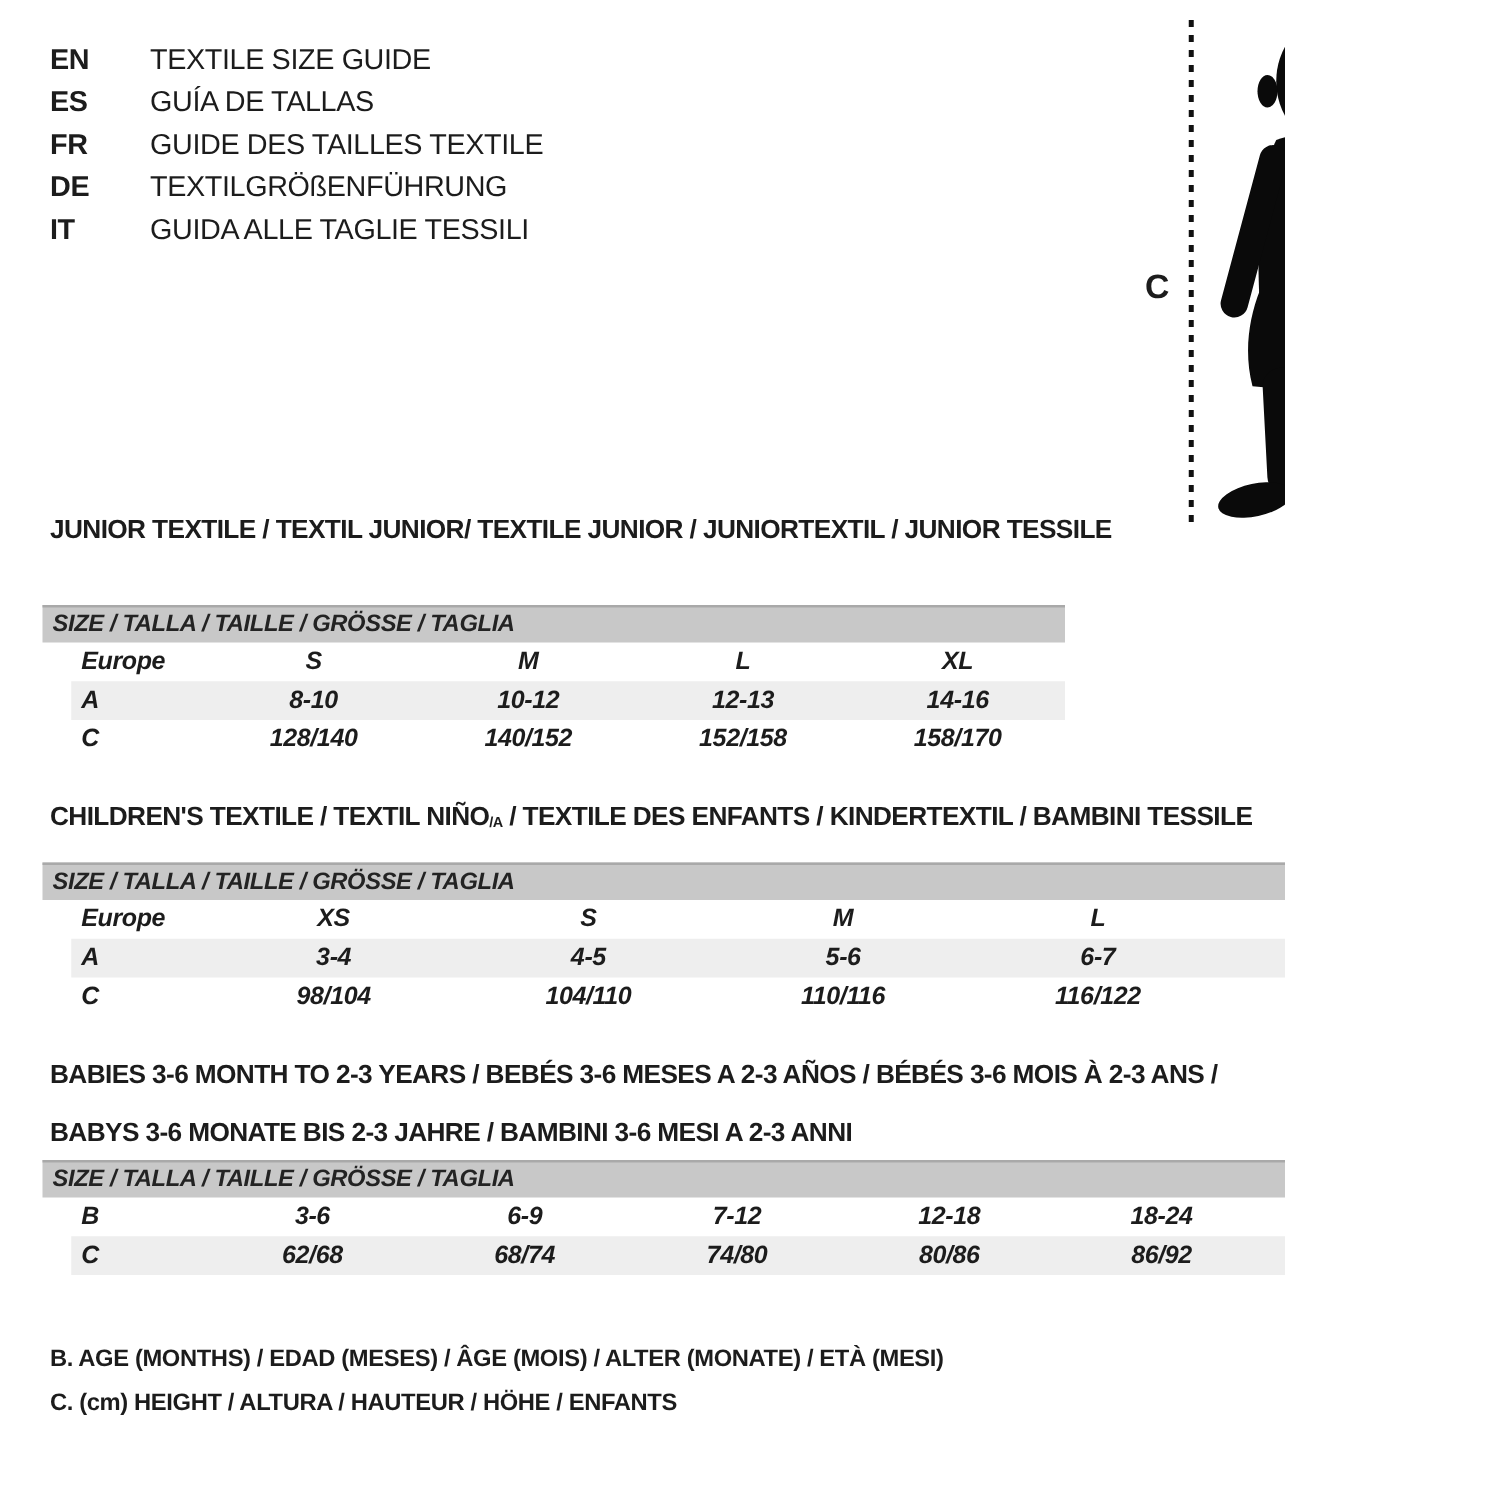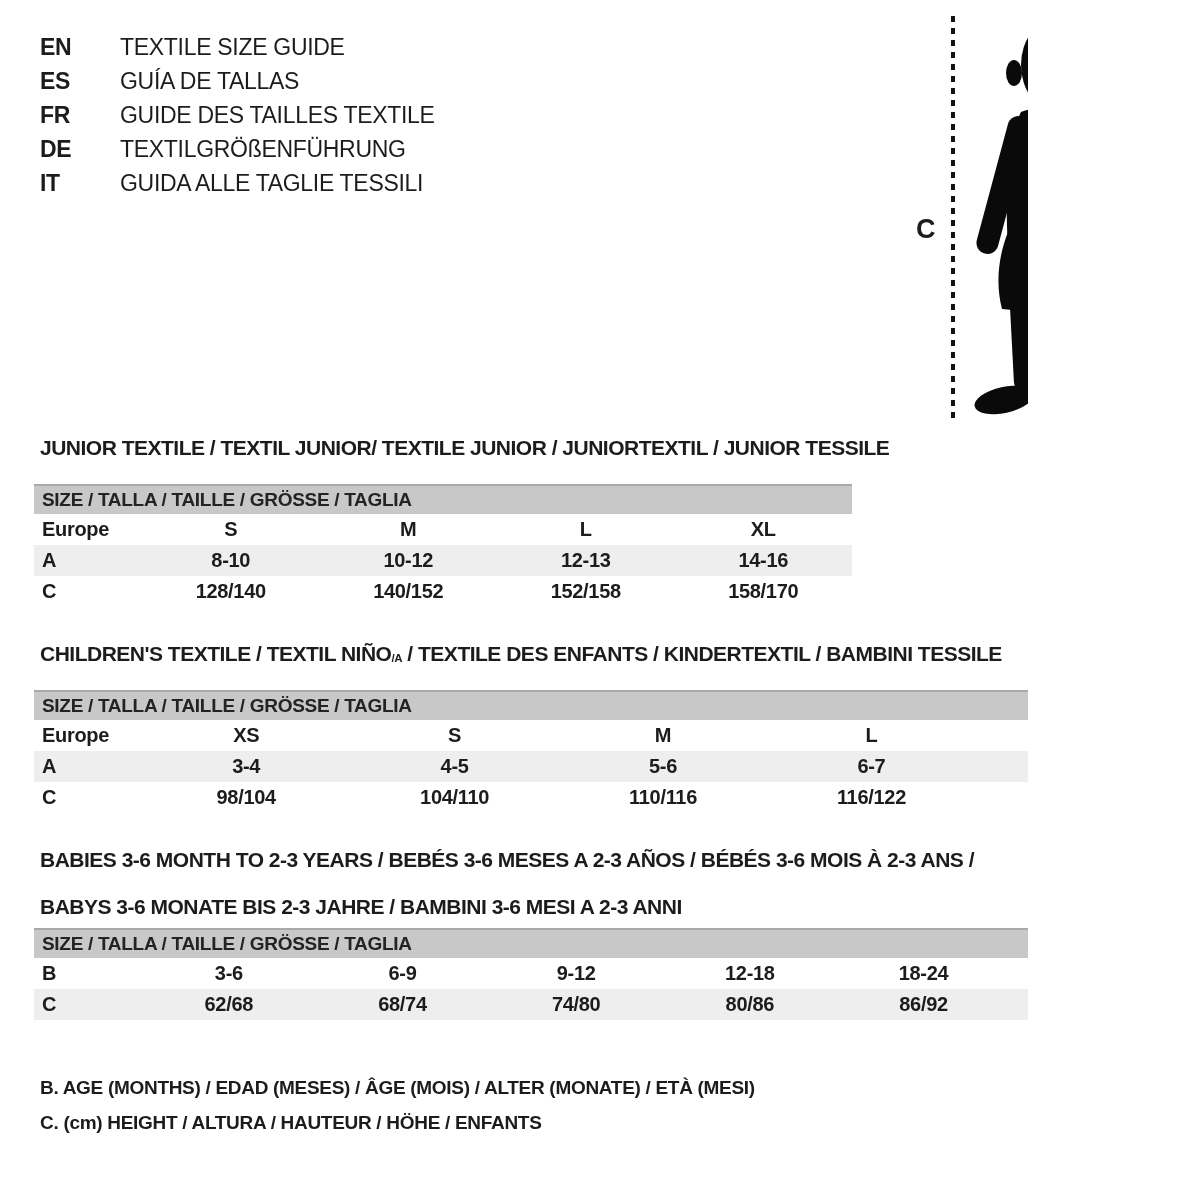--- a/index.html
+++ b/index.html
@@ -25,25 +25,25 @@
     background:repeating-linear-gradient(to bottom,#111 0px,#111 6px,transparent 6px,transparent 12px);}
   .measure-label{position:absolute;left:916px;top:214px;font-size:27px;font-weight:700;}
   .silhouette{position:absolute;left:966px;top:16px;}
   .silhouette *{fill:#0a0a0a;}
 
   
   .section-title{position:absolute;left:40px;font-size:21px;font-weight:700;letter-spacing:-0.5px;white-space:nowrap;}
   .section-title .sub{font-size:0.55em;vertical-align:-0.12em;}
 
   
-  .size-table{position:absolute;left:34px;}
+  .size-table{position:absolute;left:34px;font-style:italic;}
   .tbar{height:30px;background:var(--bar);border-top:2px solid var(--bar-edge);
     display:flex;align-items:center;padding-left:8px;
     font-size:19px;font-weight:700;letter-spacing:-0.3px;color:#232323;}
-  .trow{display:flex;height:31px;align-items:center;font-size:20px;font-weight:700;letter-spacing:-0.3px;}
+  .trow{display:flex;height:31px;align-items:center;font-size:20px;font-weight:700;letter-spacing:-0.3px;margin-left:23px;}
   .trow.shaded{background:var(--shade);}
   .tlabel{width:108px;padding-left:8px;flex:none;}
   .tcell{flex:1;text-align:center;}
 
   
   .legend{position:absolute;left:40px;top:1070px;}
   .legend-line{font-size:19px;font-weight:700;letter-spacing:-0.3px;line-height:35px;white-space:nowrap;}
 </style>
 </head>
 <body>
@@ -82,21 +82,21 @@
     <path d="M55,96 C80,87 112,87 130,95 C146,114 151,160 149,232 L42,232 C38,166 44,118 55,96 Z"></path>
     <path d="M126,98 C150,106 161,128 164,156 C166,180 161,199 150,211 C142,218 131,215 130,204 C129,184 125,138 121,98 Z"></path>
     <rect x="26" y="98" width="22" height="142" rx="11" transform="rotate(15 37 169)"></rect>
     <path d="M42,216 L148,216 C159,241 164,269 159,293 L114,298 C112,282 96,280 93,298 L36,293 C29,266 33,239 42,216 Z"></path>
     <rect x="46" y="278" width="33" height="102" rx="15" transform="rotate(-3 62 329)"></rect>
     <rect x="108" y="278" width="33" height="104" rx="15" transform="rotate(3 124 330)"></rect>
     <ellipse cx="38" cy="384" rx="30" ry="13" transform="rotate(-12 38 384)"></ellipse>
     <ellipse cx="139" cy="387" rx="27" ry="12" transform="rotate(9 139 387)"></ellipse>
   </svg>
 
-  <div class="section-title" style="top:436px;">JUNIOR TEXTILE / TEXTIL JUNIOR/ TEXTILE JUNIOR / JUNIORTEXTIL / JUNIOR TESSILE</div>
+  <div class="section-title" style="top:412px;">JUNIOR TEXTILE / TEXTIL JUNIOR/ TEXTILE JUNIOR / JUNIORTEXTIL / JUNIOR TESSILE</div>
   <div class="size-table" style="top:484px;width:818px;">
     <div class="tbar">
       <span>SIZE / TALLA / TAILLE / GRÖSSE / TAGLIA</span>
     </div>
     <div class="trow">
       <span class="tlabel">Europe</span>
       <span class="tcell">S</span>
       <span class="tcell">M</span>
       <span class="tcell">L</span>
       <span class="tcell">XL</span>
@@ -153,21 +153,21 @@
   <div class="section-title" style="top:848px;">BABIES 3-6 MONTH TO 2-3 YEARS / BEBÉS 3-6 MESES A 2-3 AÑOS / BÉBÉS 3-6 MOIS À 2-3 ANS /</div>
   <div class="section-title" style="top:882px;margin-top:13px;">BABYS 3-6 MONATE BIS 2-3 JAHRE / BAMBINI 3-6 MESI A 2-3 ANNI</div>
   <div class="size-table" style="top:928px;width:1150px;">
     <div class="tbar">
       <span>SIZE / TALLA / TAILLE / GRÖSSE / TAGLIA</span>
     </div>
     <div class="trow">
       <span class="tlabel">B</span>
       <span class="tcell">3-6</span>
       <span class="tcell">6-9</span>
-      <span class="tcell">9-12</span>
+      <span class="tcell">7-12</span>
       <span class="tcell">12-18</span>
       <span class="tcell">18-24</span>
       <span class="tcell">24-36</span>
     </div>
     <div class="trow shaded">
       <span class="tlabel">C</span>
       <span class="tcell">62/68</span>
       <span class="tcell">68/74</span>
       <span class="tcell">74/80</span>
       <span class="tcell">80/86</span>

